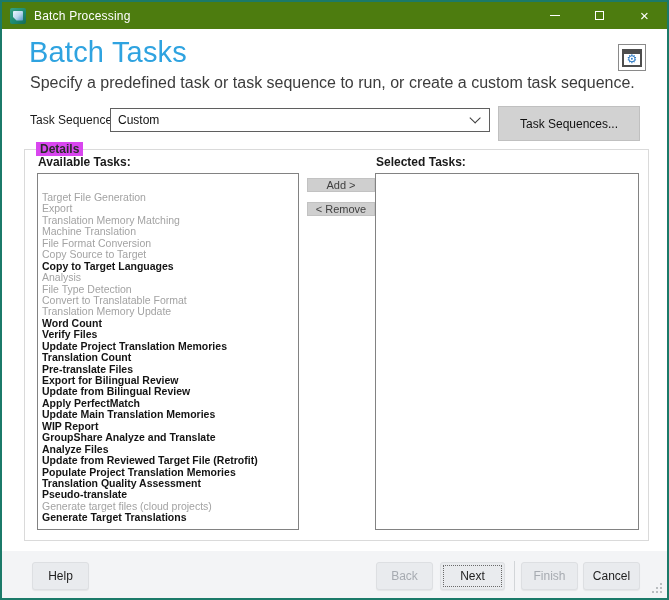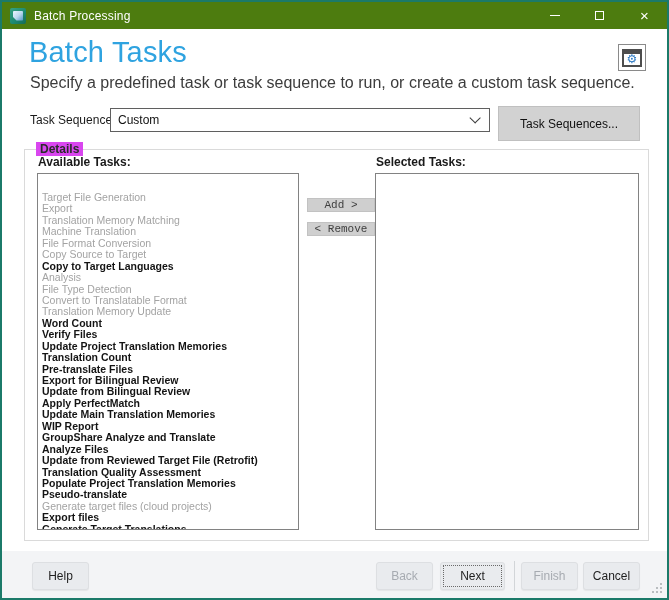--- a/index.html
+++ b/index.html
@@ -104,23 +104,22 @@
   .task-item {
     font-size: 10.5px; line-height: 11.45px; height: 11.45px;
     padding-left: 4px; white-space: nowrap; overflow: hidden;
   }
   .task-item.disabled { color: #a3a3a3; font-weight: normal; }
   .task-item.enabled { color: #141414; font-weight: bold; }
 
   .mini-btn {
     position: absolute; left: 305px; width: 68px; height: 14px;
     background: #cfcfcf; border: 1px solid #c2c2c2;
-    font-family: Liberation Mono, monospace; font-size: 11px; color: #3f3f3f;
+    font-family: Liberation Sans, sans-serif; font-size: 11px; color: #3f3f3f;
     cursor: pointer;
-    margin-top: 20px;
   }
   .add-btn { top: 176px; }
   .remove-btn { top: 200px; }
 
   
   .footer {
     position: absolute; left: 0; right: 0; bottom: 0; height: 47px;
     background: #f3f4f6;
   }
   .footer-btn {
@@ -215,25 +214,24 @@
       <div class="task-item enabled">Translation Count</div>
       <div class="task-item enabled">Pre-translate Files</div>
       <div class="task-item enabled">Export for Bilingual Review</div>
       <div class="task-item enabled">Update from Bilingual Review</div>
       <div class="task-item enabled">Apply PerfectMatch</div>
       <div class="task-item enabled">Update Main Translation Memories</div>
       <div class="task-item enabled">WIP Report</div>
       <div class="task-item enabled">GroupShare Analyze and Translate</div>
       <div class="task-item enabled">Analyze Files</div>
       <div class="task-item enabled">Update from Reviewed Target File (Retrofit)</div>
+      <div class="task-item enabled">Populate Project Translation Memories</div>
       <div class="task-item enabled">Translation Quality Assessment</div>
-      <div class="task-item enabled">Populate Project Translation Memories</div>
       <div class="task-item enabled">Pseudo-translate</div>
       <div class="task-item disabled">Generate target files (cloud projects)</div>
-      <div class="task-item enabled">Export files</div>
       <div class="task-item enabled">Generate Target Translations</div>
     </div>
   <div class="listbox listbox-selected" id="selected-list"></div>
 
   <button class="mini-btn add-btn">Add &gt;</button>
   <button class="mini-btn remove-btn">&lt; Remove</button>
 
   <div class="footer">
     <button class="footer-btn btn-help">Help</button>
     <button class="footer-btn btn-back is-disabled">Back</button>

